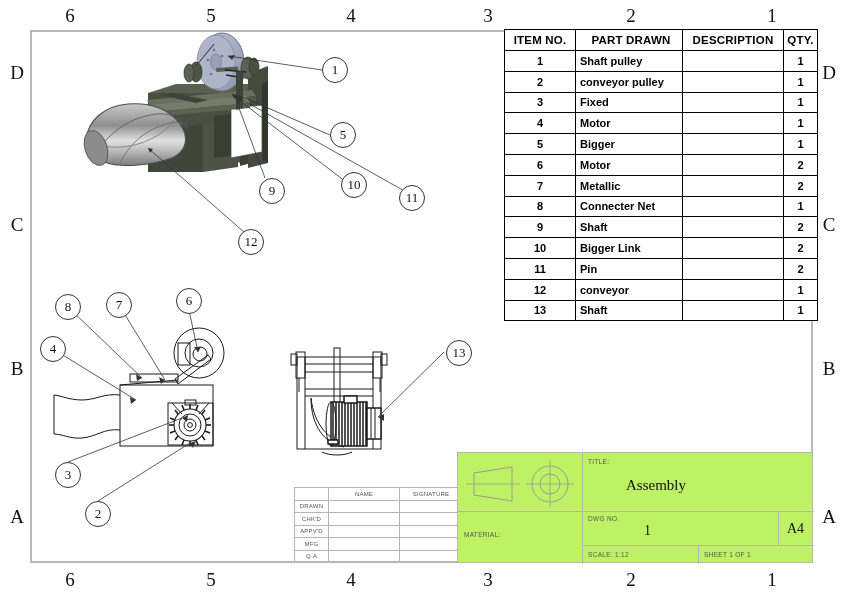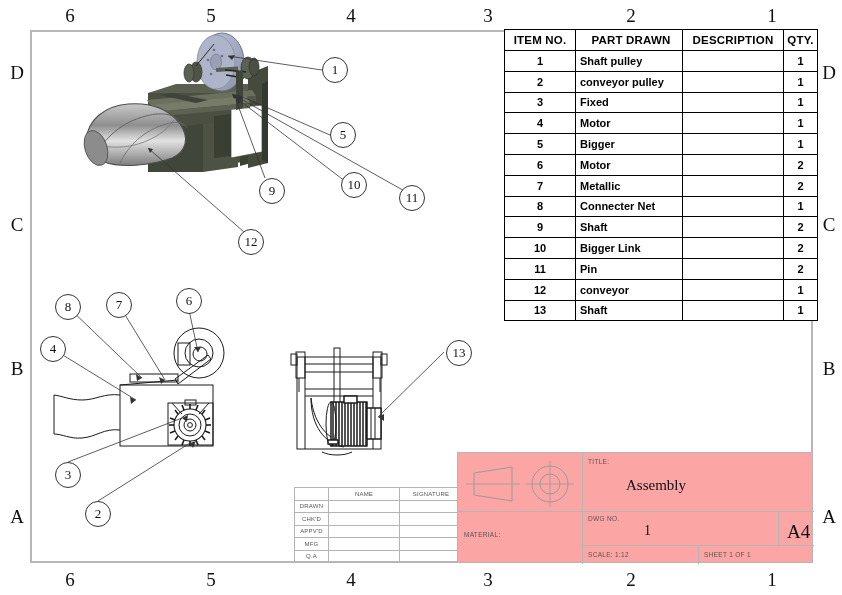--- a/index.html
+++ b/index.html
@@ -24,21 +24,21 @@
   .bom td,.bom th{border:1px solid #000;font-family:"Liberation Sans",sans-serif;
        font-size:11px;color:#000;padding:0;height:19.8px;font-weight:bold;}
   .bom th{font-size:11.5px;letter-spacing:.2px;text-align:center;height:20px;}
   .c-item{width:70px;text-align:center;}
   .c-part{width:102px;text-align:left;padding-left:4px!important;}
   .c-desc{width:100px;}
   .c-qty{width:33px;text-align:center;}
 
   
   .tblock{position:absolute;left:457px;top:452px;width:356px;height:111px;
-          border:1px solid #b5b5b5;box-sizing:border-box;background:#fca5a5;}
+          border:1px solid #b5b5b5;box-sizing:border-box;background:#bef264;}
   .tb-line{position:absolute;background:#b5b5b5;}
   .tb-lbl{position:absolute;font-size:6.5px;color:#555;letter-spacing:.3px;}
   .tb-val{position:absolute;font-family:"Liberation Serif",serif;color:#111;}
 
   
   .sigtable{position:absolute;left:294px;top:487px;border-collapse:collapse;}
   .sigtable td{border:1px solid #b5b5b5;font-size:6px;color:#555;
        height:11.5px;text-align:center;letter-spacing:.2px;padding:0;}
   .sg-c0{width:33px;}
   .sg-c1{width:70px;}
@@ -484,19 +484,19 @@
     </svg>
 
     <div class="tb-lbl" style="left:130px;top:5px;">TITLE:</div>
     <div class="tb-val" style="left:168px;top:24px;font-size:15px;">Assembly</div>
 
     <div class="tb-lbl" style="left:6px;top:78px;">MATERIAL:</div>
 
     <div class="tb-lbl" style="left:130px;top:62px;">DWG NO.</div>
     <div class="tb-val" style="left:186px;top:70px;font-size:14px;">1</div>
 
-    <div class="tb-val" style="left:329px;top:68px;font-size:19px;">A4</div>
+    <div class="tb-val" style="left:329px;top:68px;font-size:14px;">A4</div>
 
     <div class="tb-lbl" style="left:130px;top:98px;">SCALE: 1:12</div>
     <div class="tb-lbl" style="left:246px;top:98px;">SHEET 1 OF 1</div>
   </div>
 
 </div>
 
 </body></html>

